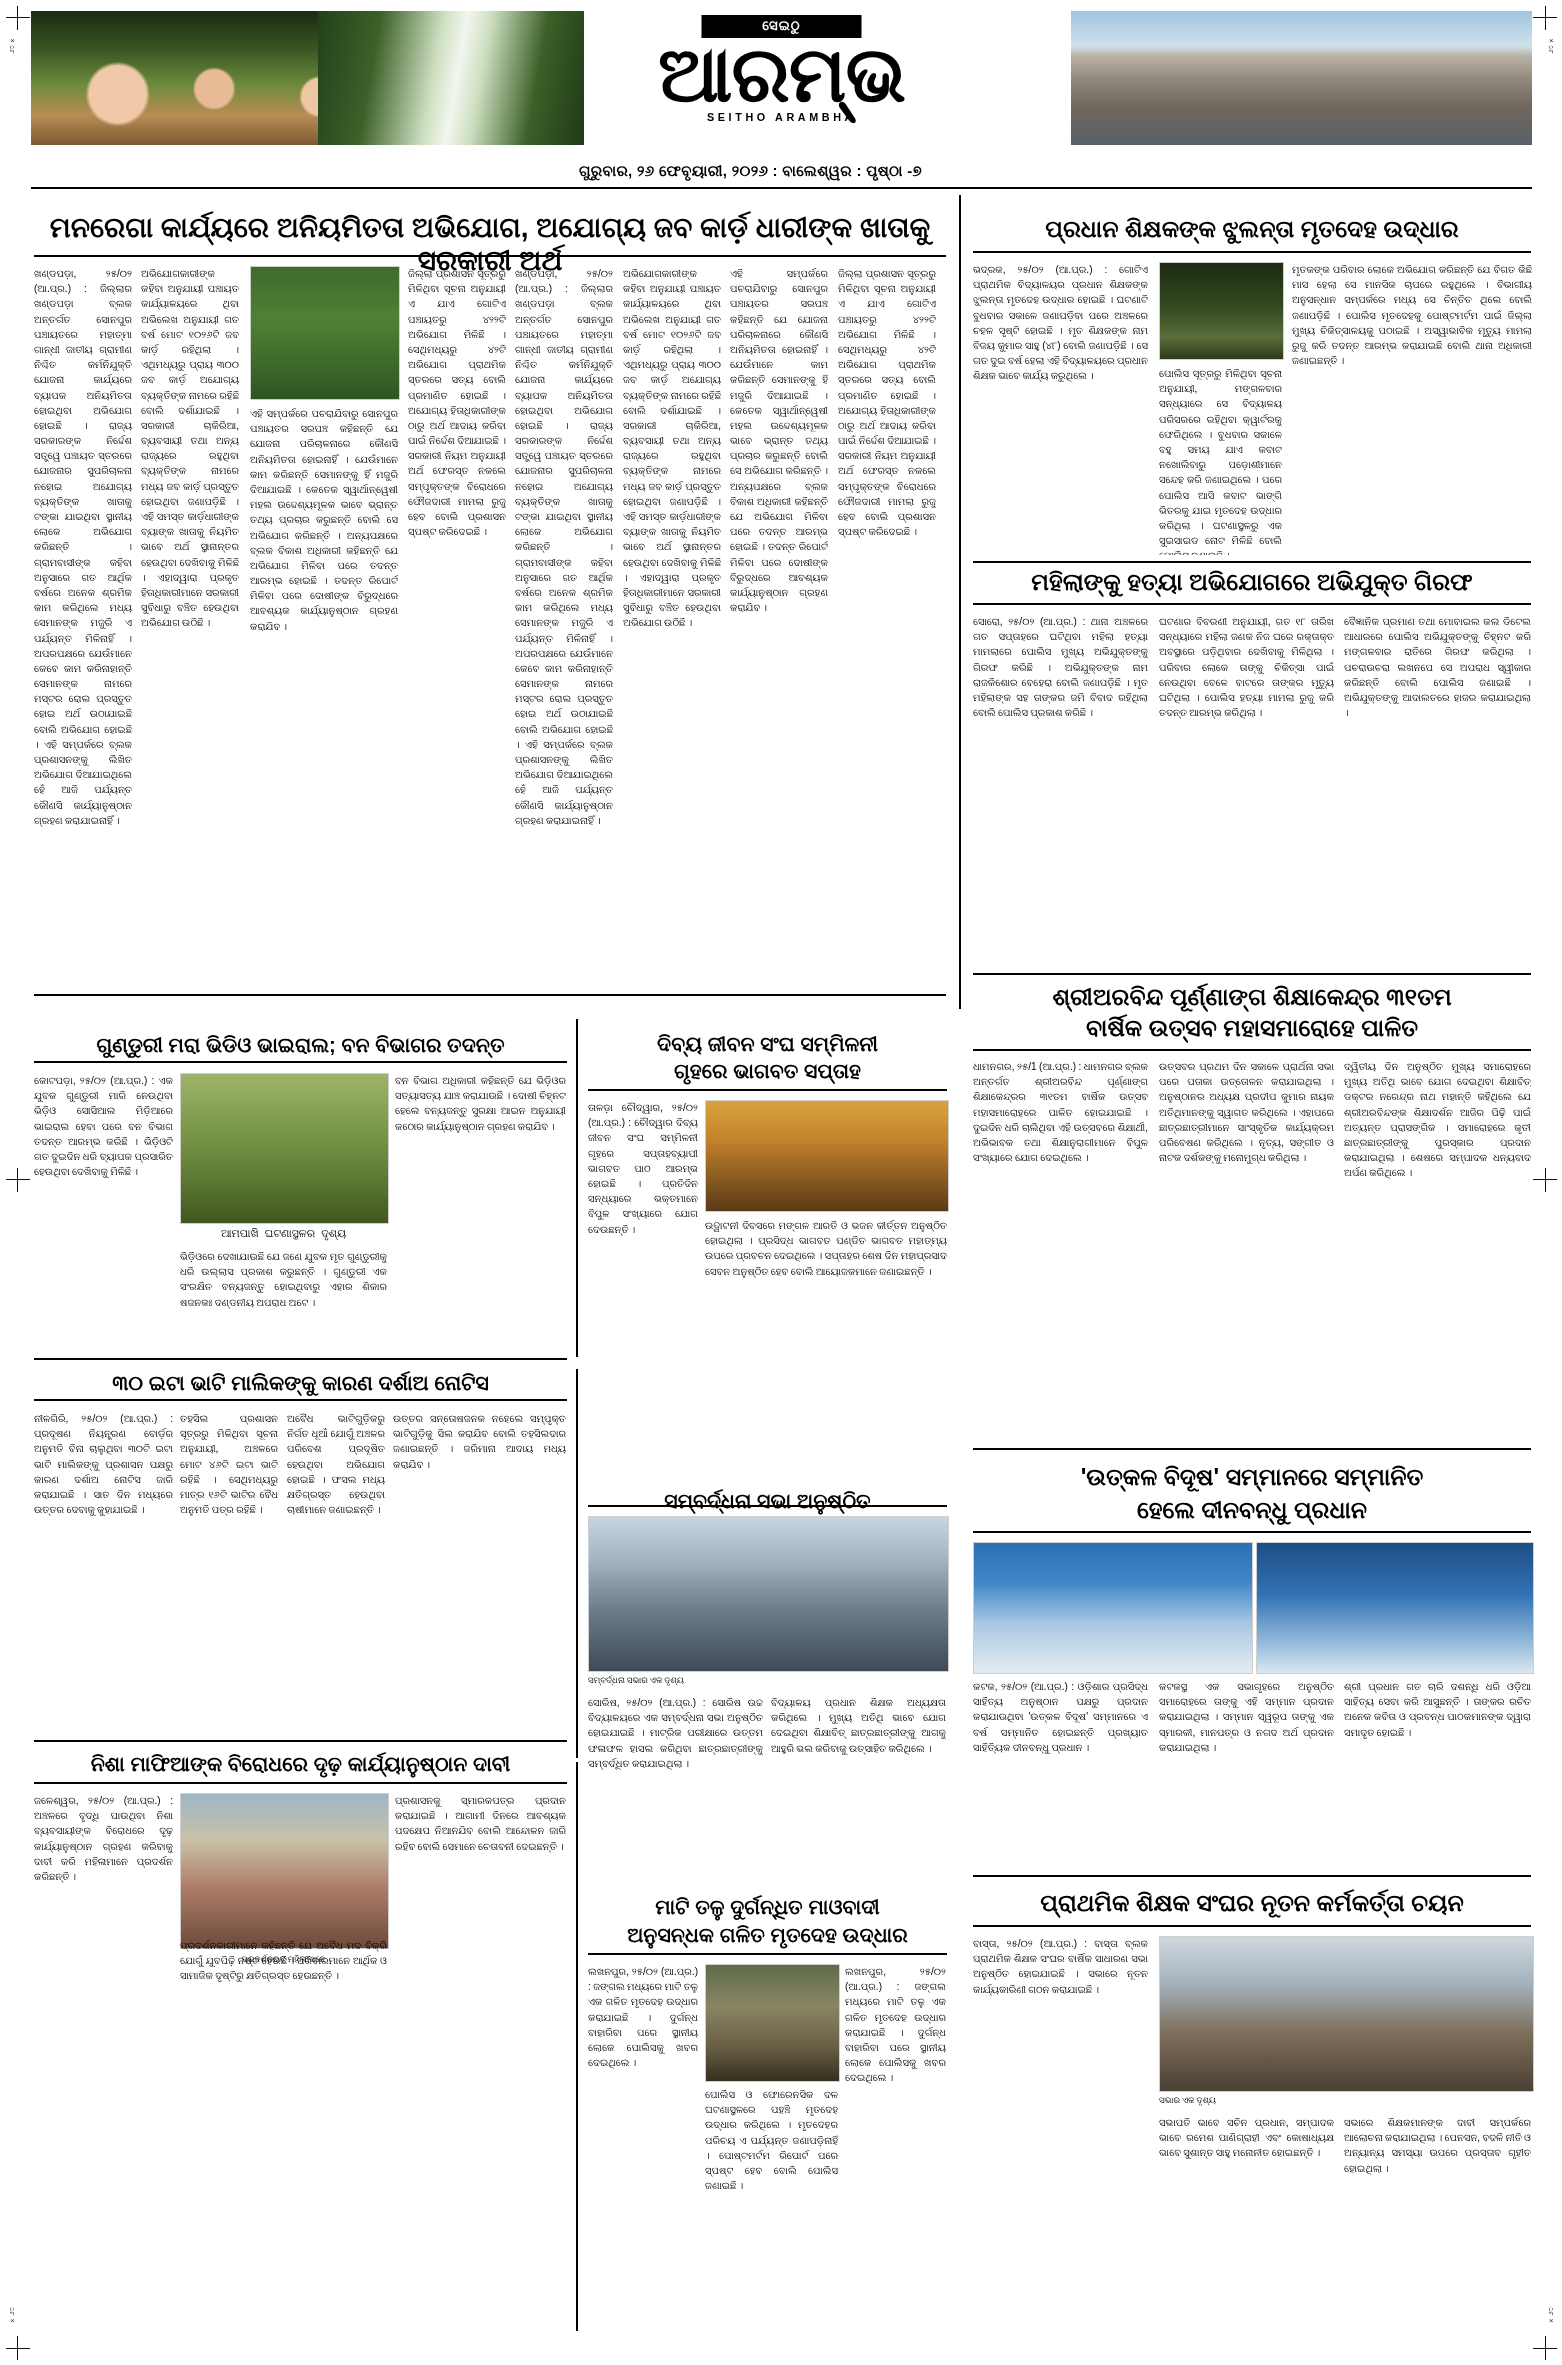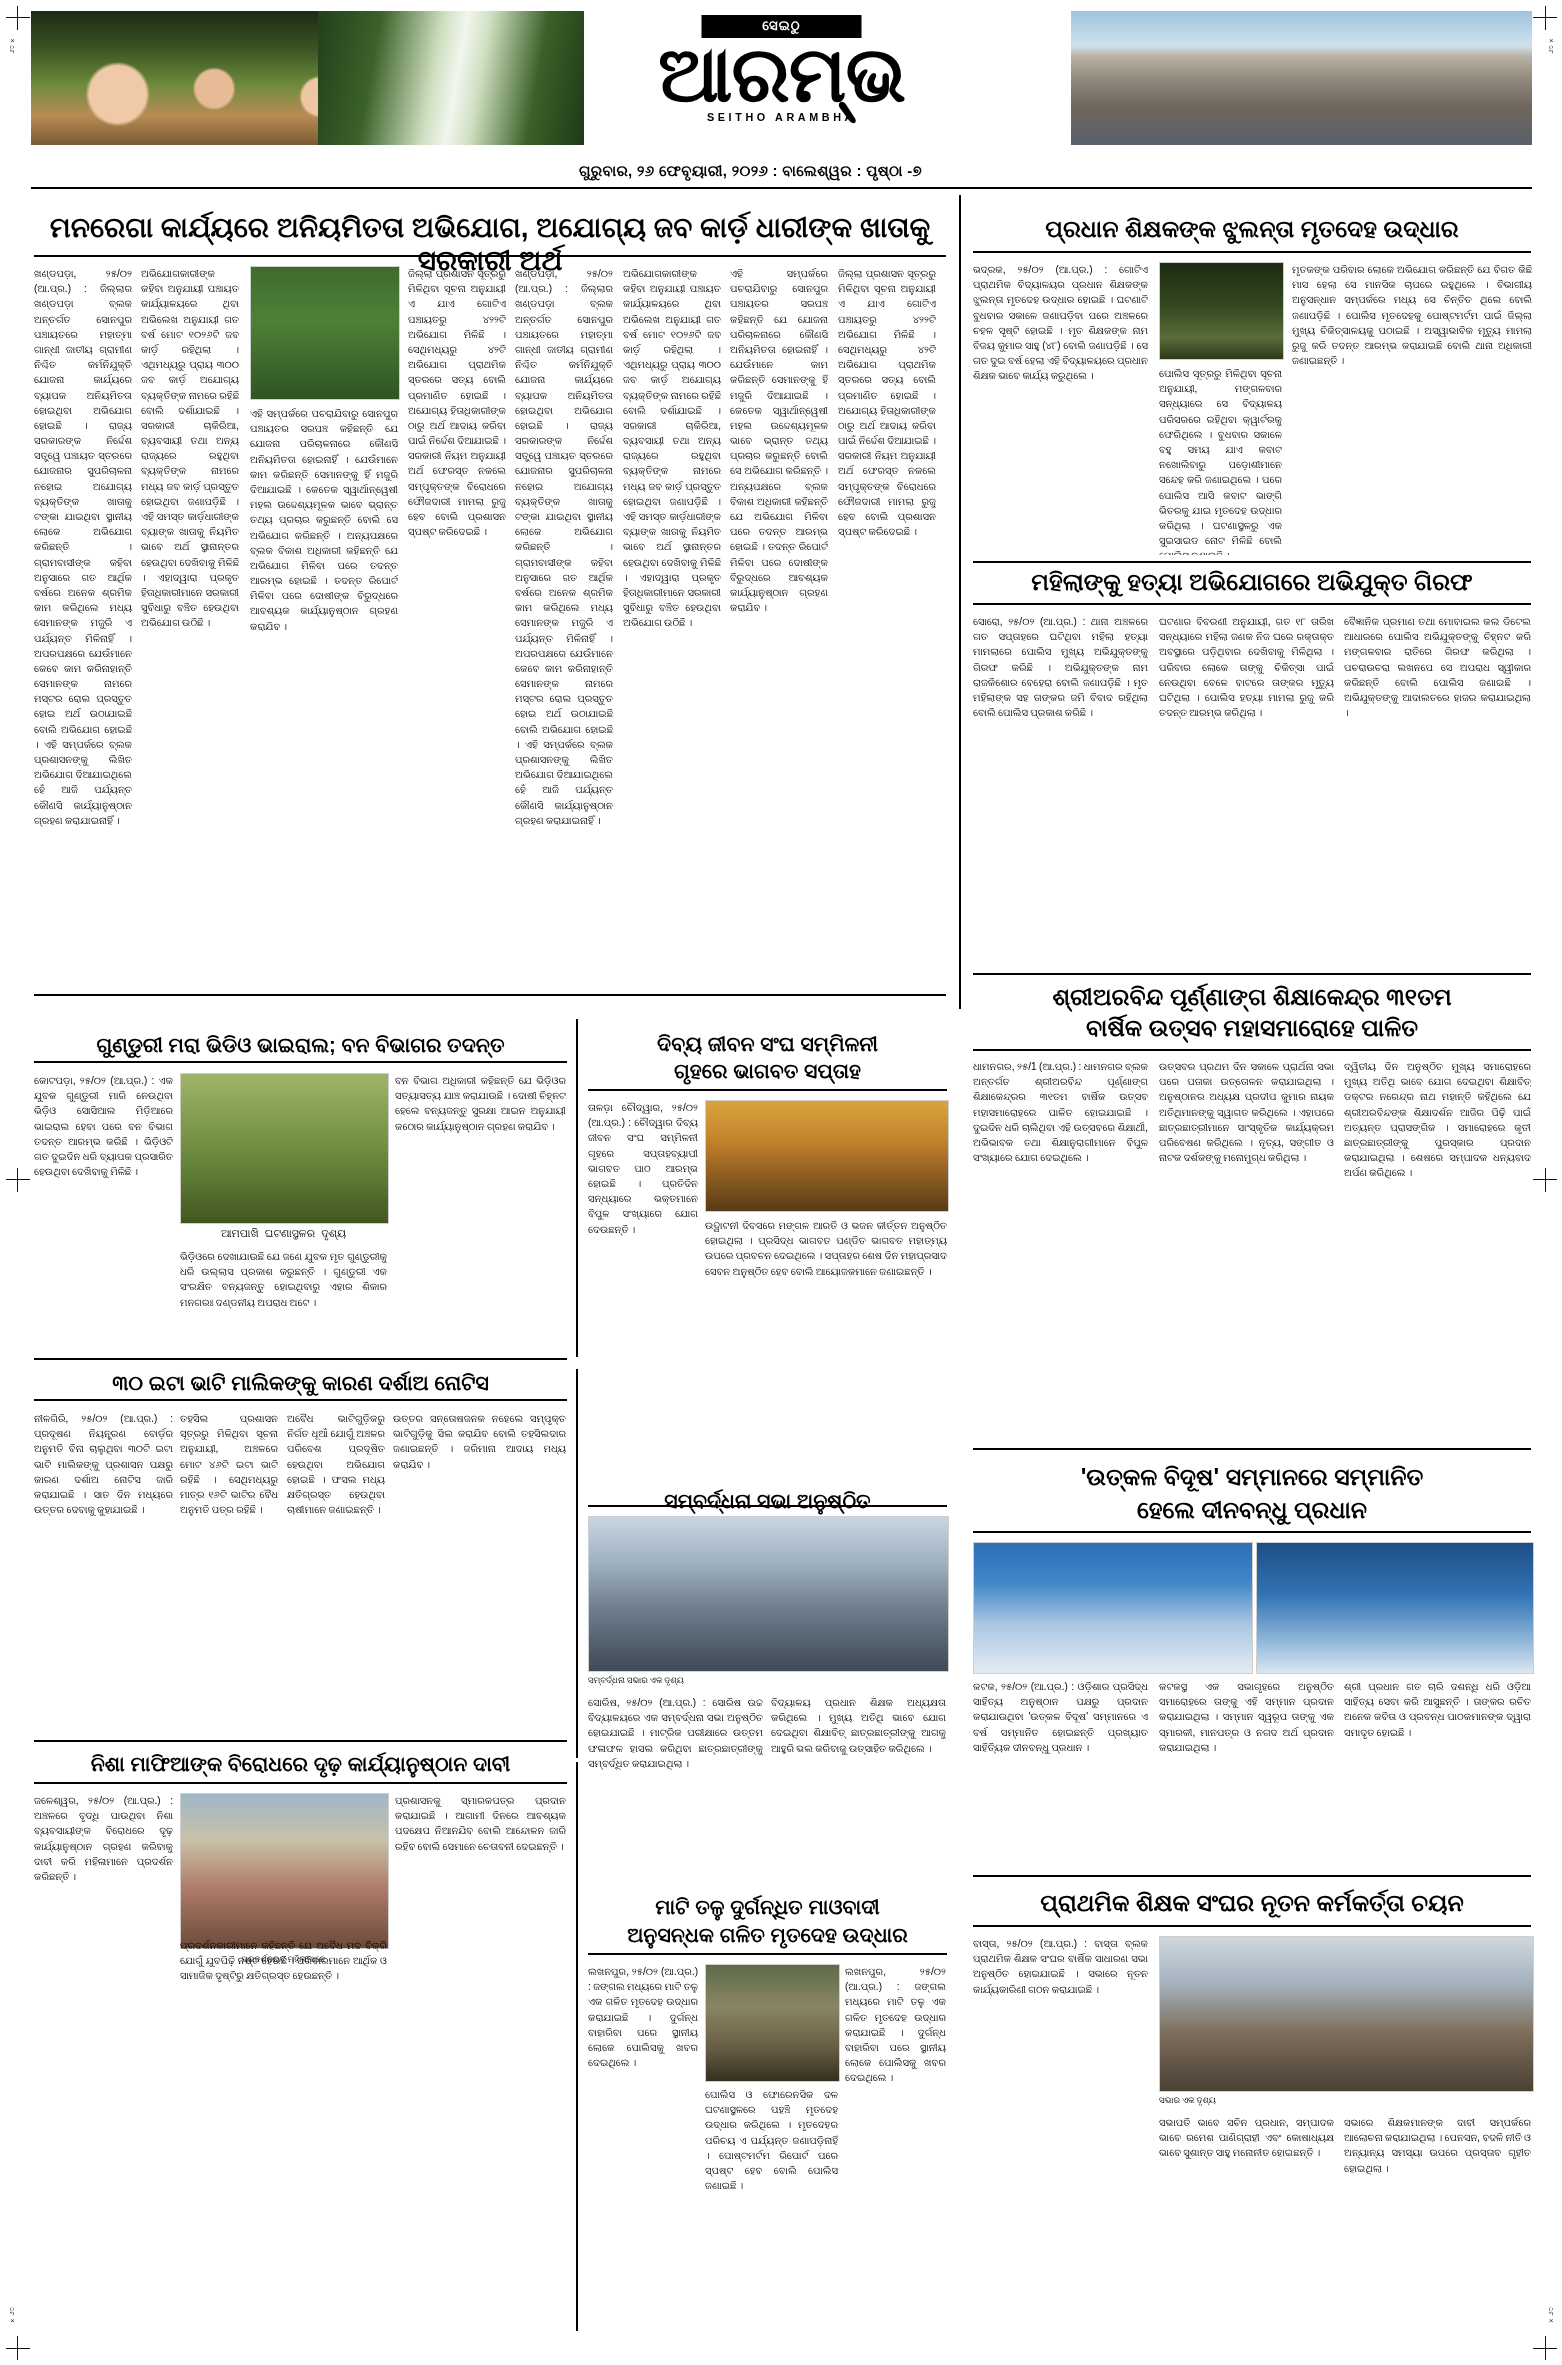--- a/index.html
+++ b/index.html
@@ -198,21 +198,21 @@
   <div class="rule" style="left:34px;width:912px;top:994px;height:2px;"></div>
 
   <div class="hl hl-md" style="position:absolute;left:34px;top:1033px;width:533px;">ଗୁଣ୍ଡୁରୀ ମରା ଭିଡିଓ ଭାଇରାଲ; ବନ ବିଭାଗର ତଦନ୍ତ</div>
   <div class="rule" style="left:34px;width:533px;top:1061px;height:1.5px;"></div>
 
   <div class="col" style="left:34px;top:1073px;width:139px;height:277px;">କୋଟପଡ଼ା, ୨୫/୦୨ (ଆ.ପ୍ର.) : ଏକ ଯୁବକ ଗୁଣ୍ଡୁରୀ ମାରି ନେଉଥିବା ଭିଡ଼ିଓ ସୋସିଆଲ ମିଡ଼ିଆରେ ଭାଇରାଲ ହେବା ପରେ ବନ ବିଭାଗ ତଦନ୍ତ ଆରମ୍ଭ କରିଛି । ଭିଡ଼ିଓଟି ଗତ ଦୁଇଦିନ ଧରି ବ୍ୟାପକ ପ୍ରସାରିତ ହେଉଥିବା ଦେଖିବାକୁ ମିଳିଛି ।</div>
   <div class="imgbox" style="left:180px;top:1073px;width:207px;height:149px;">
     <div class="ph p-field"></div>
   </div>
   <div class="col" style="left:180px;top:1226px;width:207px;height:18.4px;font-size:11px;text-align:center;font-family:Liberation Mono, monospace;">ଆମପାଖି ଘଟଣାସ୍ଥଳର ଦୃଶ୍ୟ</div>
-  <div class="col" style="left:180px;top:1249px;width:207px;height:100px;">ଭିଡ଼ିଓରେ ଦେଖାଯାଉଛି ଯେ ଜଣେ ଯୁବକ ମୃତ ଗୁଣ୍ଡୁରୀକୁ ଧରି ଉଲ୍ଲାସ ପ୍ରକାଶ କରୁଛନ୍ତି । ଗୁଣ୍ଡୁରୀ ଏକ ସଂରକ୍ଷିତ ବନ୍ୟଜନ୍ତୁ ହୋଇଥିବାରୁ ଏହାର ଶିକାର ମନଗରଃ ଦଣ୍ଡନୀୟ ଅପରାଧ ଅଟେ ।</div>
+  <div class="col" style="left:180px;top:1249px;width:207px;height:100px;">ଭିଡ଼ିଓରେ ଦେଖାଯାଉଛି ଯେ ଜଣେ ଯୁବକ ମୃତ ଗୁଣ୍ଡୁରୀକୁ ଧରି ଉଲ୍ଲାସ ପ୍ରକାଶ କରୁଛନ୍ତି । ଗୁଣ୍ଡୁରୀ ଏକ ସଂରକ୍ଷିତ ବନ୍ୟଜନ୍ତୁ ହୋଇଥିବାରୁ ଏହାର ଶିକାର ଷଜନକଃ ଦଣ୍ଡନୀୟ ଅପରାଧ ଅଟେ ।</div>
   <div class="col" style="left:395px;top:1073px;width:171px;height:277px;">ବନ ବିଭାଗ ଅଧିକାରୀ କହିଛନ୍ତି ଯେ ଭିଡ଼ିଓର ସତ୍ୟାସତ୍ୟ ଯାଞ୍ଚ କରାଯାଉଛି । ଦୋଷୀ ଚିହ୍ନଟ ହେଲେ ବନ୍ୟଜନ୍ତୁ ସୁରକ୍ଷା ଆଇନ ଅନୁଯାୟୀ କଠୋର କାର୍ଯ୍ୟାନୁଷ୍ଠାନ ଗ୍ରହଣ କରାଯିବ ।</div>
 
   <div class="divider" style="left:576px;top:1019px;width:1.5px;height:338px;"></div>
 
   <div class="hl hl-md" style="position:absolute;left:588px;top:1032px;width:359px;">ଦିବ୍ୟ ଜୀବନ ସଂଘ ସମ୍ମିଳନୀ</div>
   <div class="hl hl-md" style="position:absolute;left:588px;top:1059px;width:359px;">ଗୃହରେ ଭାଗବତ ସପ୍ତାହ</div>
   <div class="rule" style="left:588px;width:359px;top:1089px;height:1.5px;"></div>
 
   <div class="col" style="left:588px;top:1100px;width:110px;height:256px;">ତାଳଡ଼ା ଚୌଦ୍ୱାର, ୨୫/୦୨ (ଆ.ପ୍ର.) : ଚୌଦ୍ୱାର ଦିବ୍ୟ ଜୀବନ ସଂଘ ସମ୍ମିଳନୀ ଗୃହରେ ସପ୍ତାହବ୍ୟାପୀ ଭାଗବତ ପାଠ ଆରମ୍ଭ ହୋଇଛି । ପ୍ରତିଦିନ ସନ୍ଧ୍ୟାରେ ଭକ୍ତମାନେ ବିପୁଳ ସଂଖ୍ୟାରେ ଯୋଗ ଦେଉଛନ୍ତି ।</div>
   <div class="imgbox" style="left:705px;top:1100px;width:242px;height:110px;">

